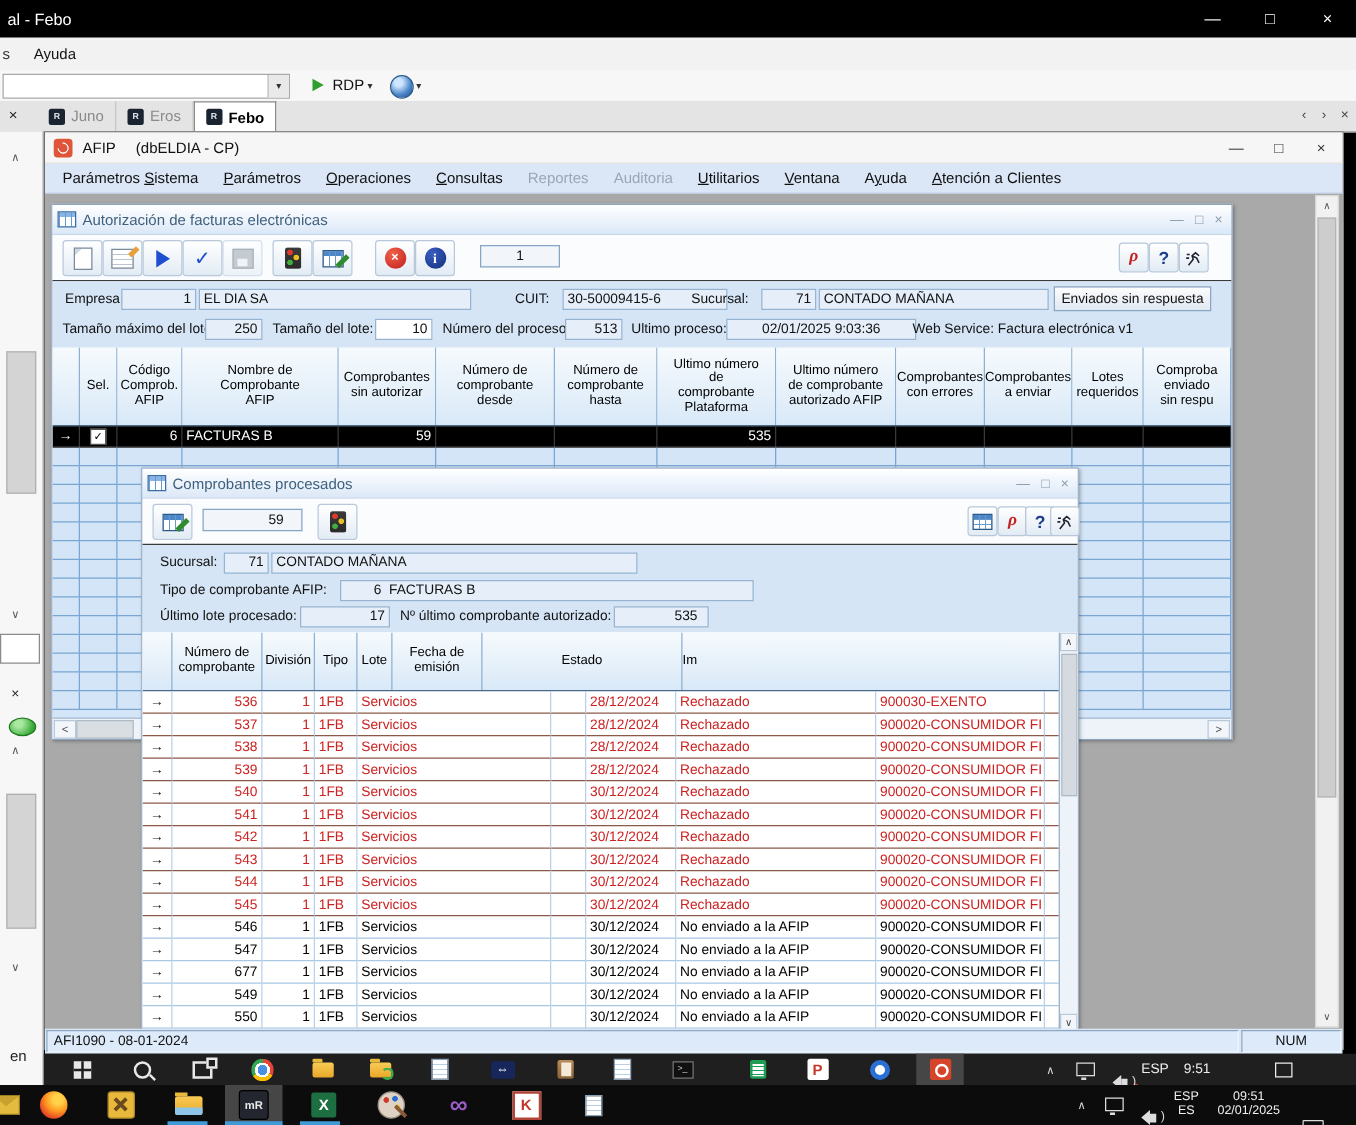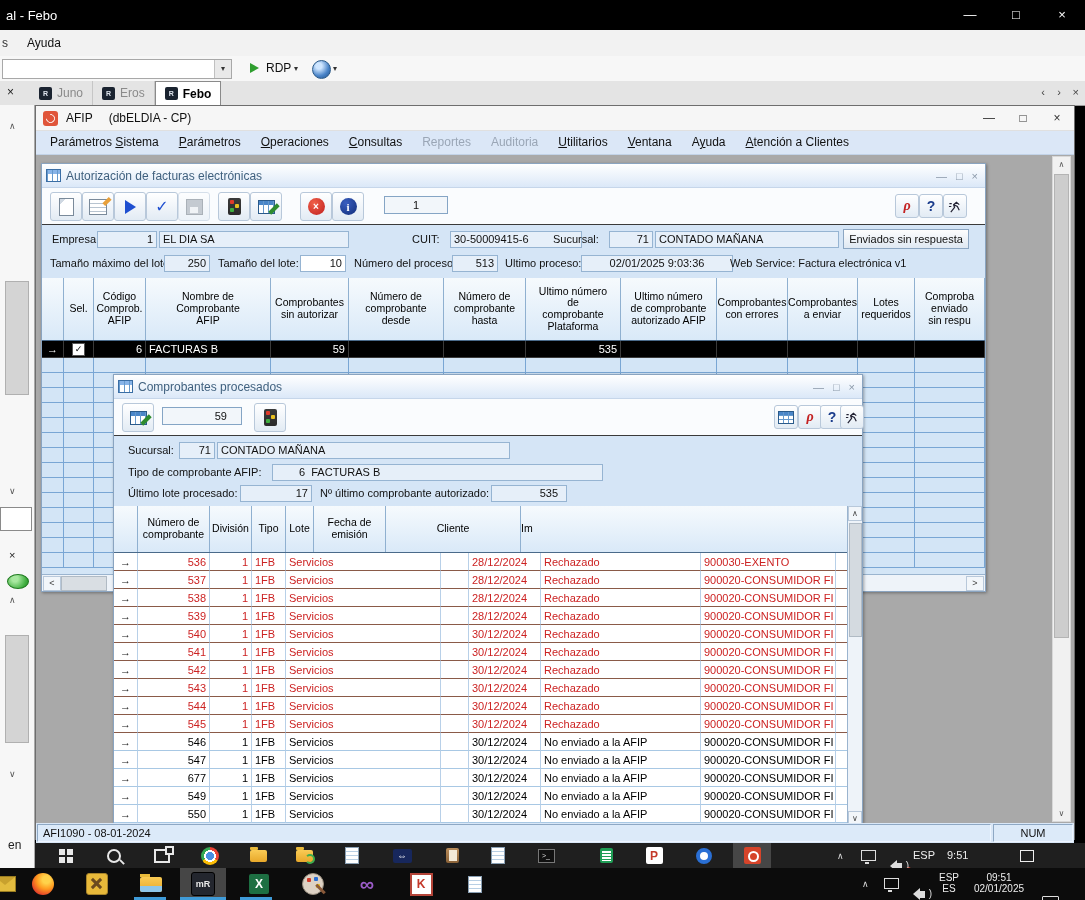--- a/index.html
+++ b/index.html
@@ -338,21 +338,21 @@
             </div>
           <div class="tbtn sm" style="left:901px;">
             <svg width="15" height="15" viewBox="0 0 16 16">
                 <path d="M3 14 L7 9 L6 6 L9 3.5 L12 6 M6 6 L10 8 L12 12 M1.5 5 H4 M1 8 H3.5" stroke="#223" stroke-width="1.3" fill="none"></path>
               </svg>
           </div>
         </div>
         <div id="w1-form">
           <span class="flabel" style="left:10px;top:8px;">Empresa:</span>
           <div class="fld num" style="left:55px;top:6px;width:60px;">1</div>
-          <div class="fld" style="left:117px;top:6px;width:190px;">EL DIA SA</div>
+          <div class="fld" style="left:117px;top:6px;width:218px;">EL DIA SA</div>
           <span class="flabel" style="left:370px;top:8px;">CUIT:</span>
           <div class="fld" style="left:408px;top:6px;width:132px;">30-50009415-6</div>
           <span class="flabel" style="left:511px;top:8px;">Sucursal:</span>
           <div class="fld num" style="left:567px;top:6px;width:44px;">71</div>
           <div class="fld" style="left:613px;top:6px;width:184px;">CONTADO MAÑANA</div>
           <div class="btn" style="left:801px;top:4px;width:126px;height:20px;line-height:18px;">Enviados sin respuesta</div>
           <span class="flabel" style="left:8px;top:32px;">Tamaño máximo del lote:</span>
           <div class="fld num" style="left:122px;top:30px;width:46px;">250</div>
           <span class="flabel" style="left:176px;top:32px;">Tamaño del lote:</span>
           <div class="fld num white" style="left:258px;top:30px;width:46px;">10</div>
@@ -683,21 +683,21 @@
         <div id="w2-grid" style="height:320px;">
           <div class="ghead" id="w2-ghead" style="height:46px;">
               <div class="gh" style="width: 24px;"></div>
               <div class="gh" style="width: 72px;">Número de
 comprobante</div>
               <div class="gh" style="width: 42px;">División</div>
               <div class="gh" style="width: 34px;">Tipo</div>
               <div class="gh" style="width: 28px;">Lote</div>
               <div class="gh" style="width: 72px;">Fecha de
 emisión</div>
-              <div class="gh" style="width: 135px;">Cliente</div>
+              <div class="gh" style="width: 160px;">Estado</div>
               <div class="gh" style="width: 12px; justify-content: flex-start; border-right: none;">Im</div>
             </div>
           <div id="w2-rows">
               <div class="grow w2row err" style="height: 18px;">
                 <div class="gc c" style="width: 24px; color: rgb(17, 17, 17);">→</div>
                 <div class="gc r" style="width: 72px;">536</div>
                 <div class="gc r" style="width: 42px;">1</div>
                 <div class="gc l" style="width: 34px;">1FB</div>
                 <div class="gc l" style="width: 155px;">Servicios</div>
                 <div class="gc c" style="width: 28px;"></div>

